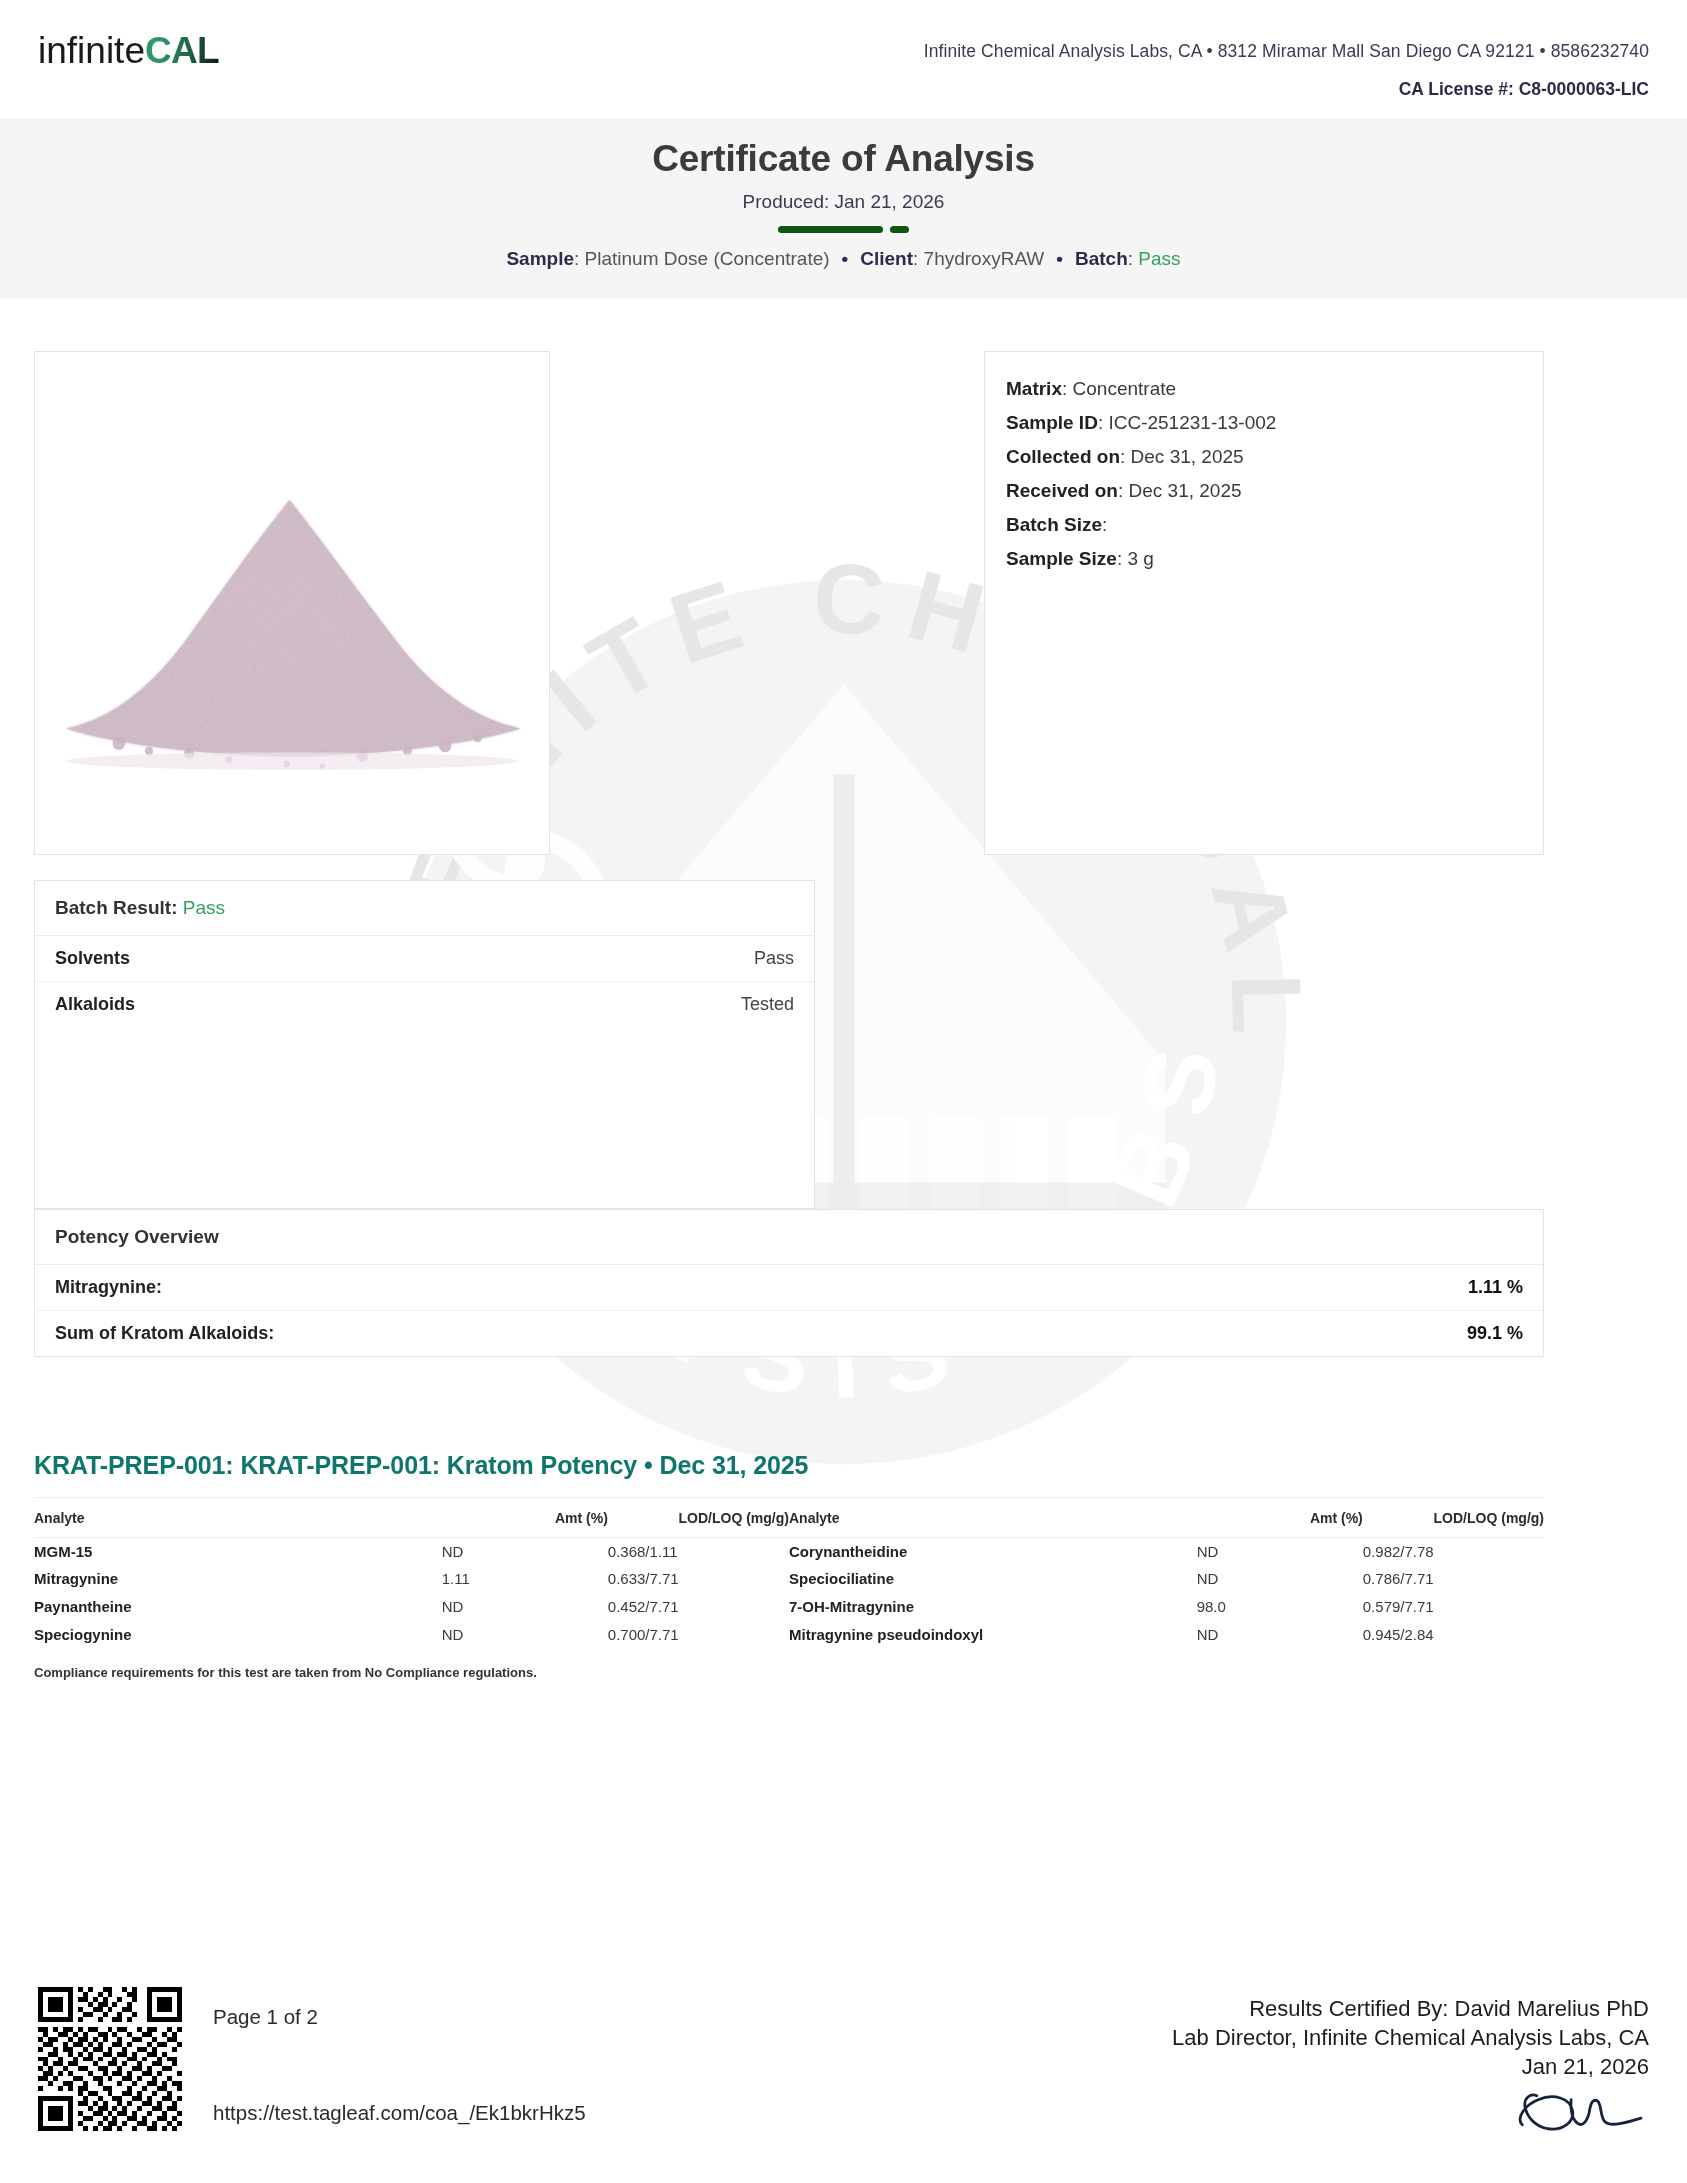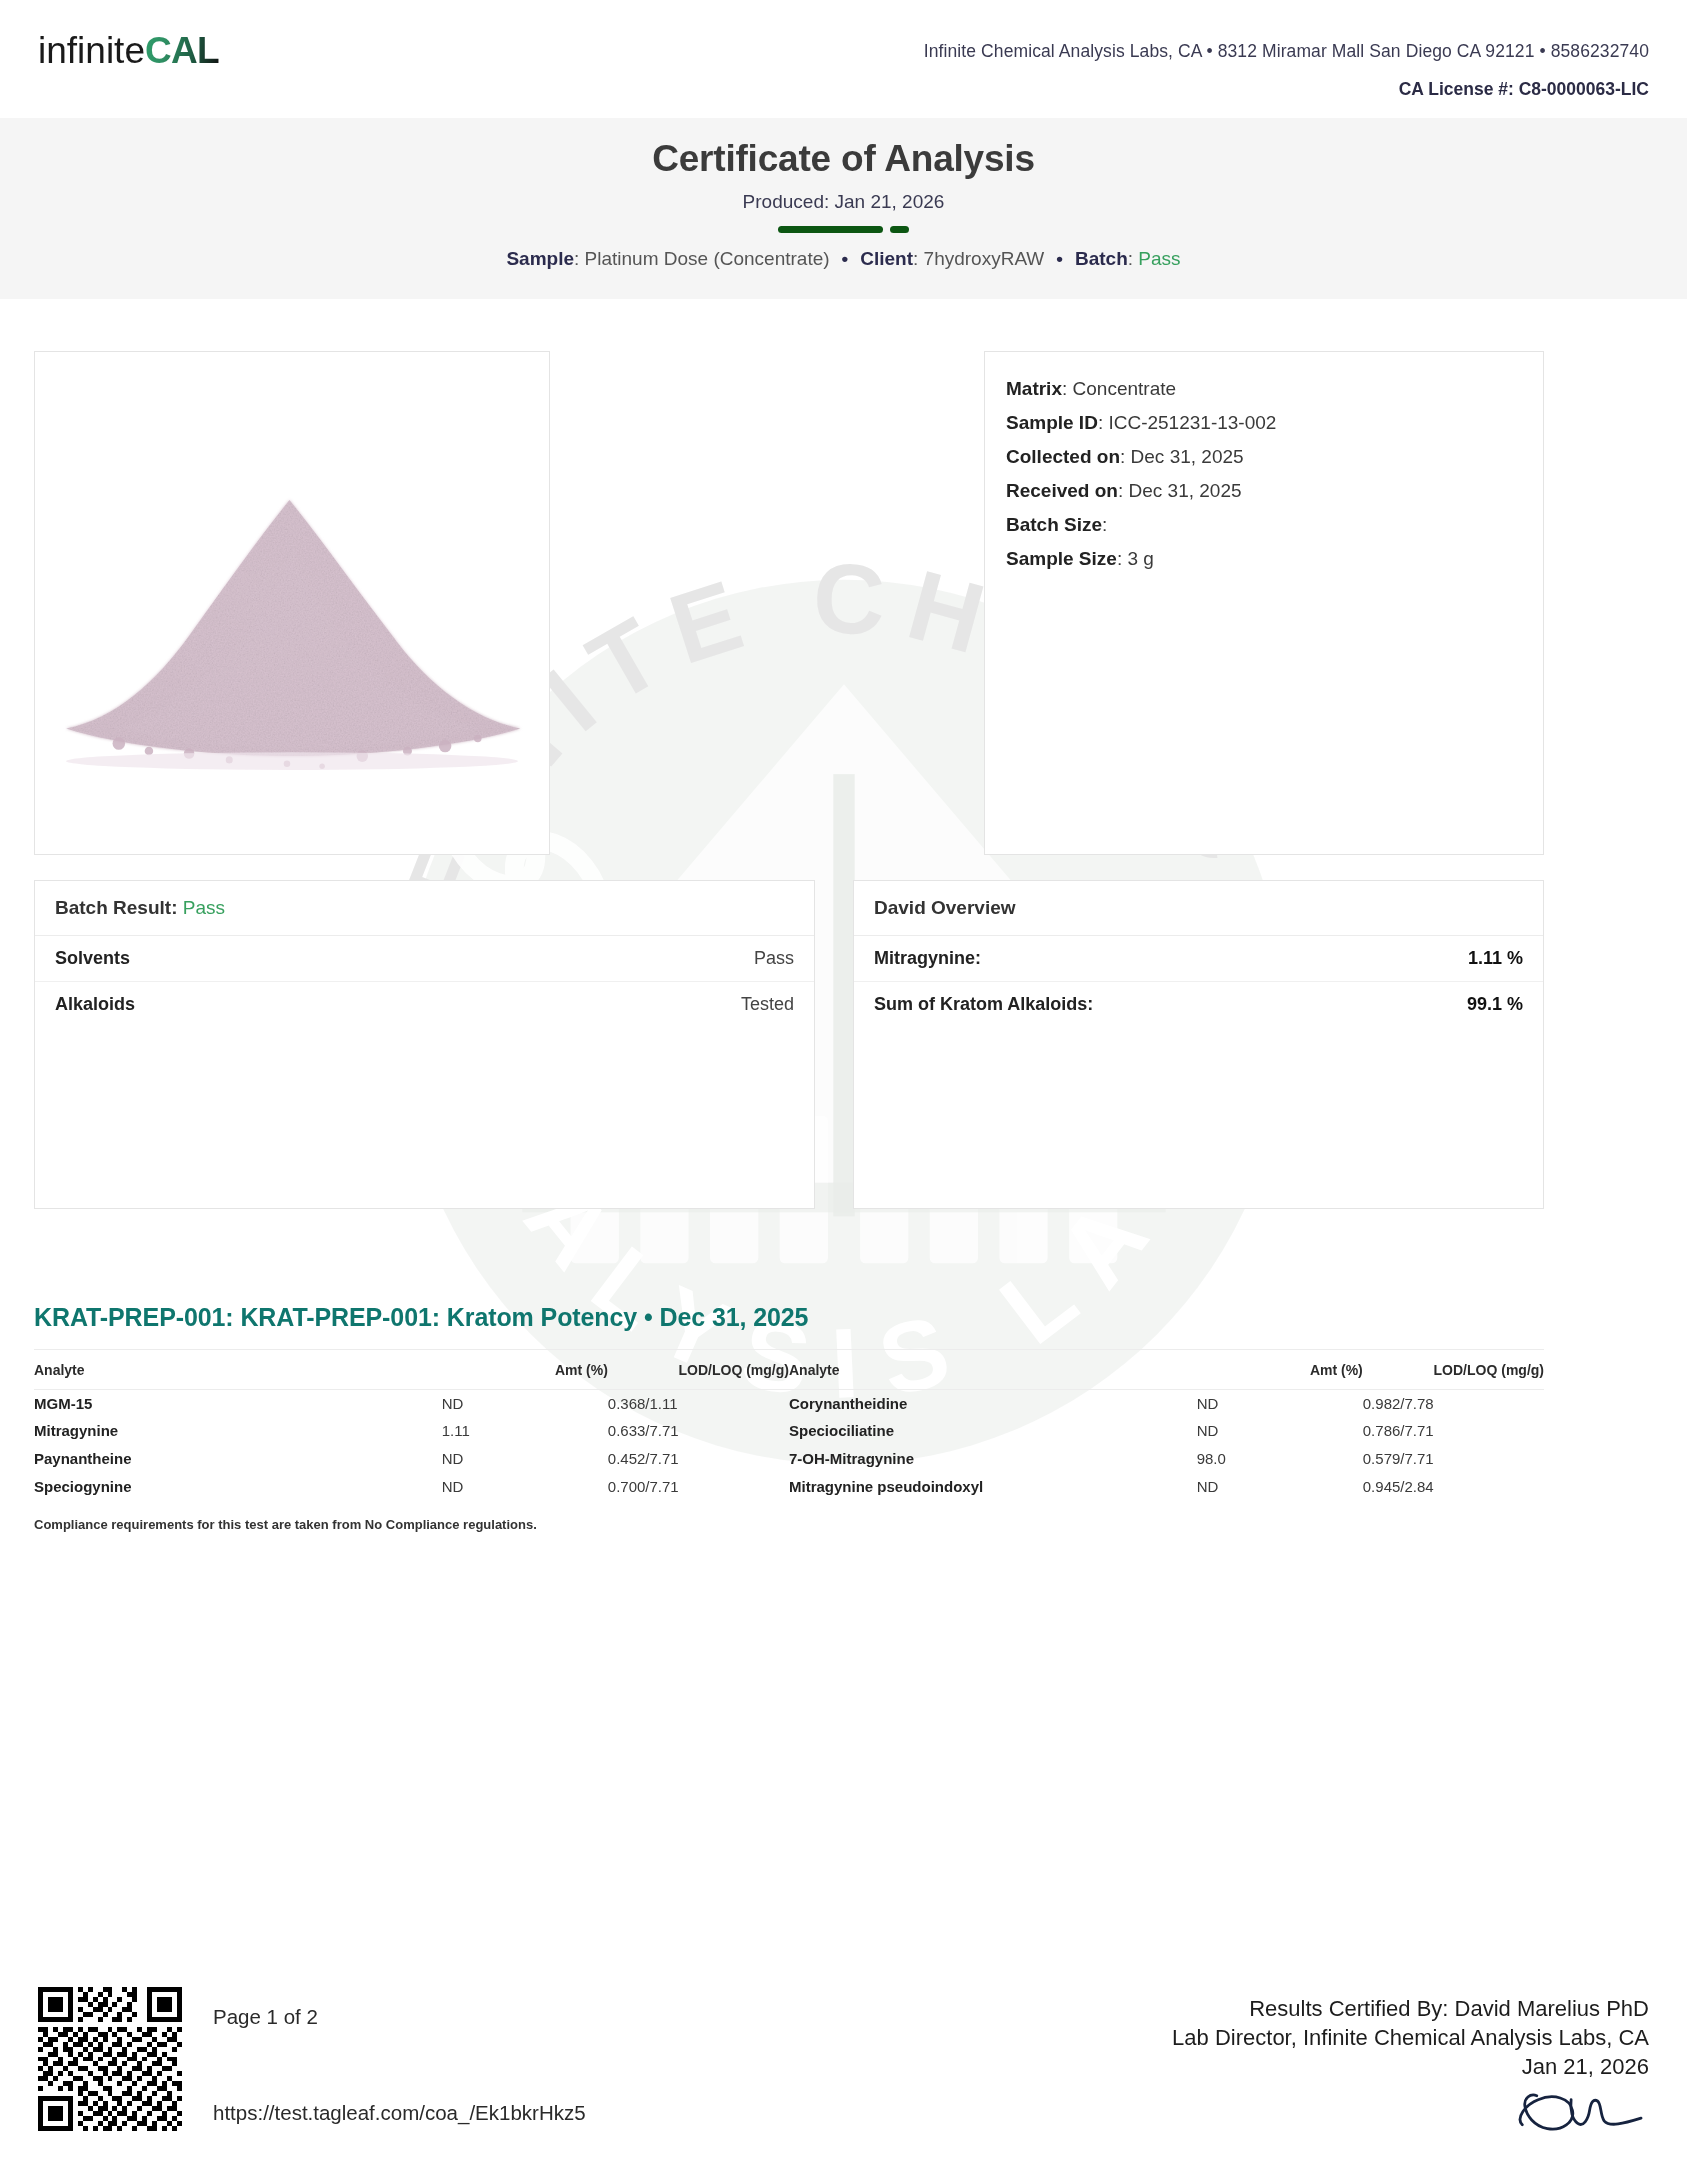--- a/index.html
+++ b/index.html
@@ -79,21 +79,21 @@
   .img-card svg { width: 100%; height: 100%; }
   .spacer-mid { width: 434px; }
   .info-card {
     flex: 1; height: 504px;
     border: 0.7px solid #e4e4e4; background: #fff;
     padding: 20px 0 0 21px;
   }
   .info-line { font-size: 19px; color: #3a3a3a; line-height: 34px; white-space: nowrap; }
   .info-line b { color: #222; font-weight: 700; }
 
-  .row-mid { display: flex; padding: 0 34px; margin-top: 25px; }
+  .row-mid { display: flex; padding: 0 34px; margin-top: 25px; flex-direction: column; }
   .panel { border: 0.7px solid #e4e4e4; background: #fff; }
   .panel-left { width: 781px; height: 329px; }
   .panel-gap { width: 38px; }
   .panel-right { flex: 1; height: 329px; }
   .panel-head {
     padding: 16px 20px 16px 20px; border-bottom: 0.7px solid #ececec;
     font-size: 19px; font-weight: 700; color: #333; white-space: nowrap;
   }
   .panel-head .pass { color: #37a05e; font-weight: 400; }
   .panel-row {
@@ -301,21 +301,21 @@
           <span class="k">Solvents</span>
           <span class="v">Pass</span>
         </div>
         <div class="panel-row">
           <span class="k">Alkaloids</span>
           <span class="v">Tested</span>
         </div>
       </div>
       <div class="panel-gap"></div>
       <div class="panel panel-right">
-        <div class="panel-head">David Overview</div>
+        <div class="panel-head">Potency Overview</div>
         <div class="panel-row">
           <span class="k">Mitragynine:</span>
           <span class="v strong">1.11 %</span>
         </div>
         <div class="panel-row">
           <span class="k">Sum of Kratom Alkaloids:</span>
           <span class="v strong">99.1 %</span>
         </div>
       </div>
     </div>

